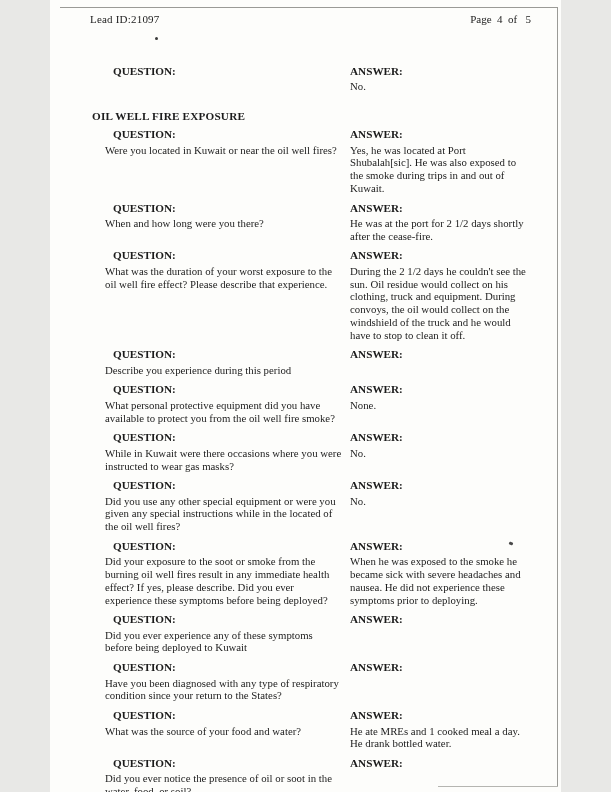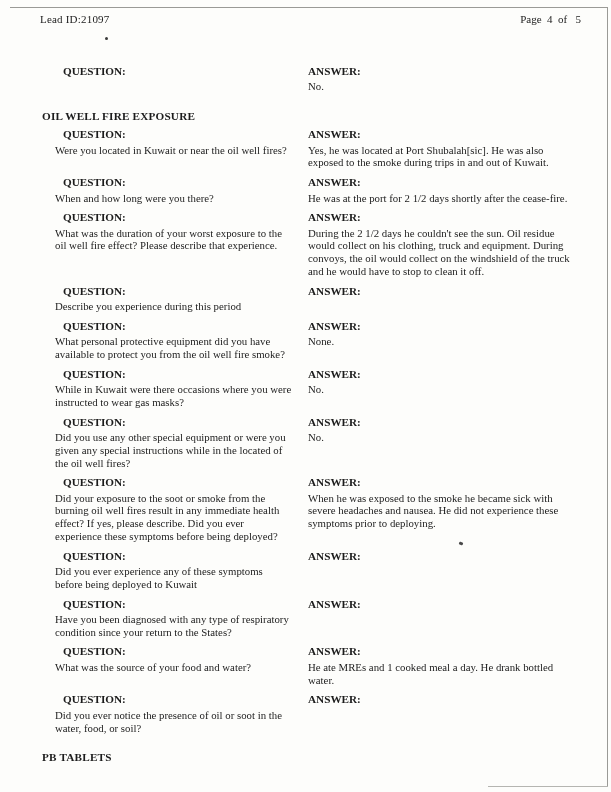--- a/index.html
+++ b/index.html
@@ -1,21 +1,21 @@
 <!DOCTYPE html>
 <html><head>
 <meta charset="utf-8">
 <style>
   * { margin: 0; padding: 0; box-sizing: border-box; }
   html, body { background: #e8e8e6; }
   body { font-family: "Liberation Serif", serif; }
 
   .page {
     position: relative;
-    width: 611px;
+    width: 511px;
     height: 792px;
     margin: 0 auto;
     background: #fdfdfb;
     color: #1c1c1c;
     overflow: hidden;
   }
 
   
   .scan-edge-top {
     position: absolute; top: 7px; left: 10px; right: 3px;
@@ -50,21 +50,21 @@
   .lead-id { letter-spacing: 0.2px; }
   .page-info { white-space: pre; }
 
   .qa-list {
     margin: 40px 30px 0 55px;
   }
 
   .row {
     display: grid;
     grid-template-columns: 245px 1fr;
-    column-gap: 8px;
+    column-gap: 0;
     margin-bottom: 7px;
   }
   .q-label, .a-label {
     font-weight: bold;
     font-size: 11.2px;
     line-height: 1.2;
   }
   .q-label { padding-left: 8px; }
   .q-text, .a-text {
     font-size: 10.8px;

